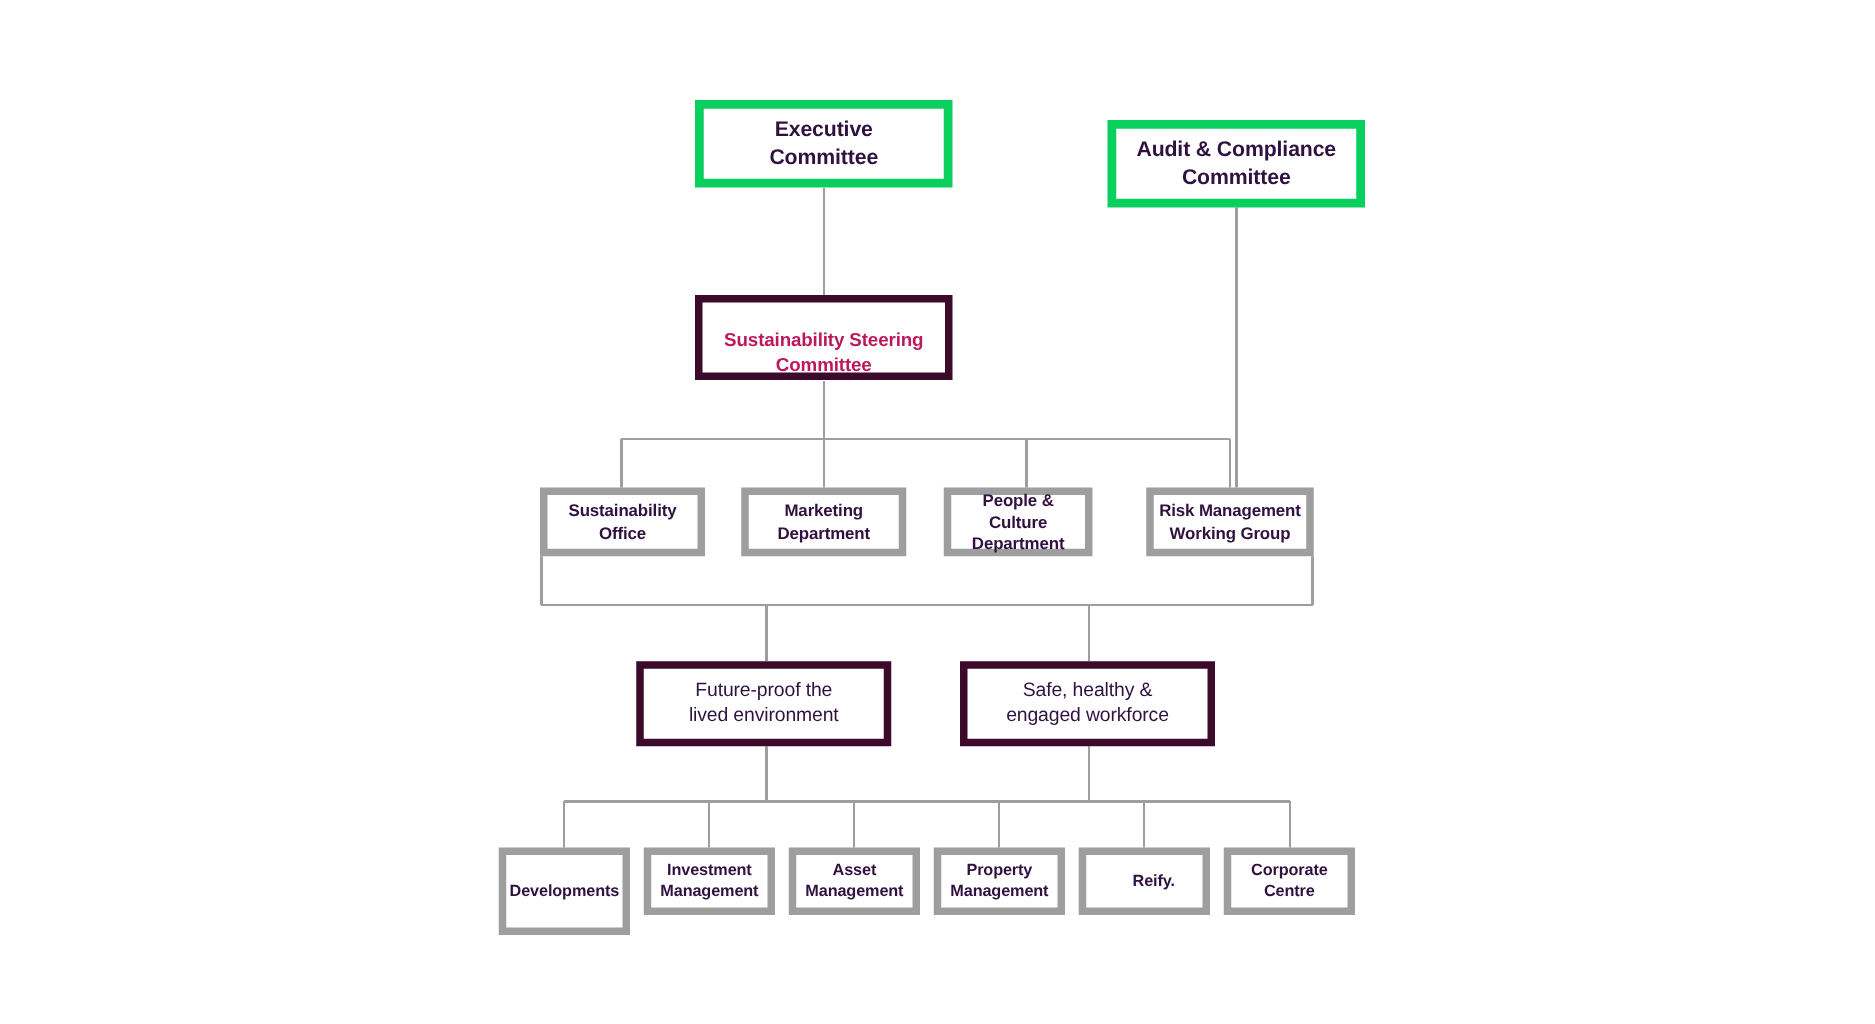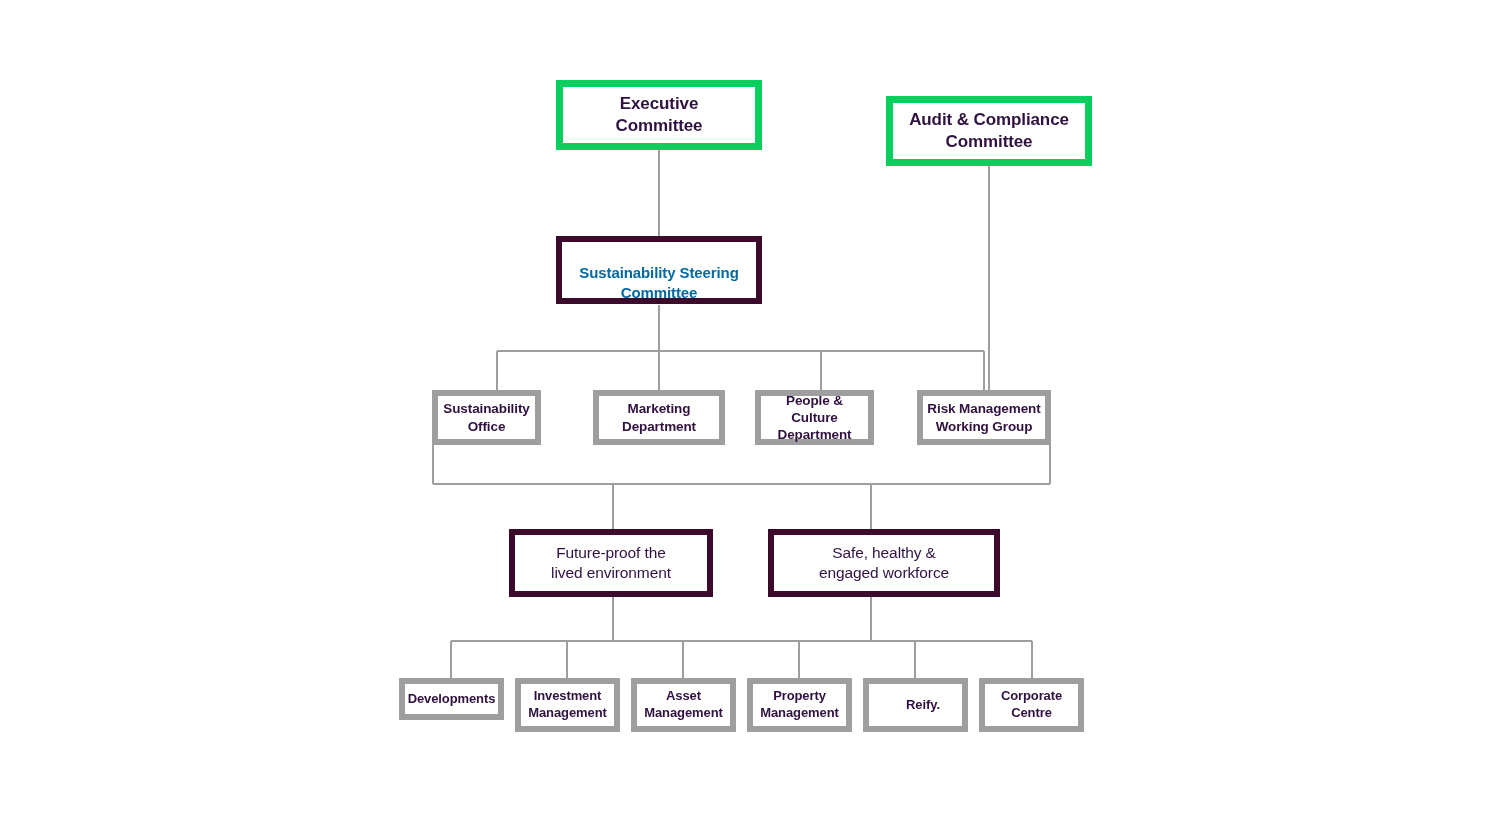--- a/index.html
+++ b/index.html
@@ -51,21 +51,21 @@
   .lvl-green .node-label {
     font-size: 17px;
     font-weight: bold;
     color: #2f1240;
   }
   .lvl-purple {
     border: 6px solid #3c0b2c;
   }
   .lvl-purple .node-label {
     font-size: 15px;
-    color: #0369a1;
+    color: #be185d;
     margin-top: 25px;
   }
   .lvl-purple-wide {
     border: 6px solid #3c0b2c;
   }
   .lvl-purple-wide .node-label {
     font-size: 15.5px;
     font-weight: normal;
     color: #2f1240;
   }
@@ -120,45 +120,45 @@
 Committee</span>
       </div>
       <div class="node lvl-green" style="left: 886px; top: 96px; width: 206px; height: 70px;">
         <span class="node-label">Audit &amp; Compliance
 Committee</span>
       </div>
       <div class="node lvl-purple" style="left: 556px; top: 236px; width: 206px; height: 68px;">
         <span class="node-label">Sustainability Steering
 Committee</span>
       </div>
-      <div class="node lvl-gray" style="left: 432px; top: 390px; width: 109px; height: 55px;">
+      <div class="node lvl-gray" style="left: 432px; top: 390px; width: 132px; height: 55px;">
         <span class="node-label">Sustainability
 Office</span>
       </div>
       <div class="node lvl-gray" style="left: 593px; top: 390px; width: 132px; height: 55px;">
         <span class="node-label">Marketing
 Department</span>
       </div>
       <div class="node lvl-gray" style="left: 755px; top: 390px; width: 119px; height: 55px;">
         <span class="node-label">People &amp; Culture
 Department</span>
       </div>
       <div class="node lvl-gray" style="left: 917px; top: 390px; width: 134px; height: 55px;">
         <span class="node-label">Risk Management
 Working Group</span>
       </div>
       <div class="node lvl-purple-wide" style="left: 509px; top: 529px; width: 204px; height: 68px;">
         <span class="node-label">Future-proof the
 lived environment</span>
       </div>
-      <div class="node lvl-purple-wide" style="left: 768px; top: 529px; width: 232px; height: 68px;">
+      <div class="node lvl-purple-wide" style="left: 768px; top: 529px; width: 204px; height: 68px;">
         <span class="node-label">Safe, healthy &amp;
 engaged workforce</span>
       </div>
-      <div class="node lvl-gray-sm" style="left: 399px; top: 678px; width: 105px; height: 42px;">
+      <div class="node lvl-gray-sm" style="left: 399px; top: 678px; width: 105px; height: 70px;">
         <span class="node-label">Developments</span>
       </div>
       <div class="node lvl-gray-sm" style="left: 515px; top: 678px; width: 105px; height: 54px;">
         <span class="node-label">Investment
 Management</span>
       </div>
       <div class="node lvl-gray-sm" style="left: 631px; top: 678px; width: 105px; height: 54px;">
         <span class="node-label">Asset
 Management</span>
       </div>

